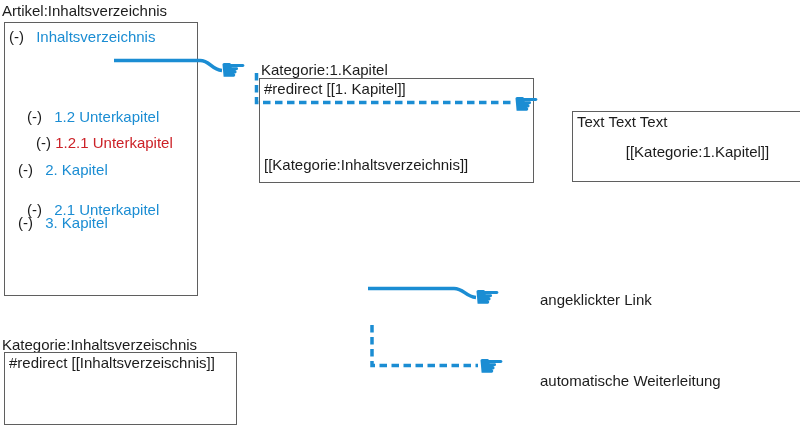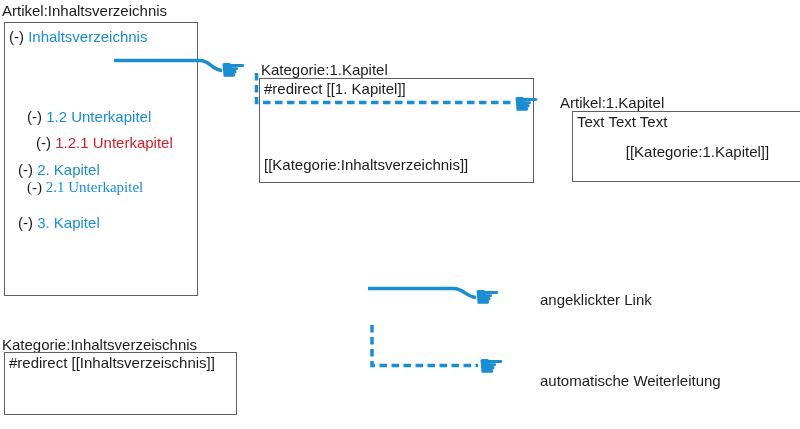--- a/index.html
+++ b/index.html
@@ -34,21 +34,21 @@
   }
   .box-line {
     padding: 1px 4px;
     white-space: nowrap;
   }
   .toc-row {
     position: absolute;
     white-space: nowrap;
   }
   .toc-prefix { color: var(--text); }
-  .toc-row.blue .toc-text { color: var(--blue); }
+  .toc-row.blue .toc-text { color: var(--blue); margin-left: 8px; }
   .toc-row.red  .toc-text { color: var(--red); text-align: right; }
   .lines-overlay {
     position: absolute;
     left: 0; top: 0;
     width: 800px; height: 429px;
     pointer-events: none;
     z-index: 5;
   }
   .link-line {
     stroke: var(--blue);
@@ -89,37 +89,36 @@
   <span class="hand" style="left:513px; top:89px;">☛</span>
   <span class="hand" style="left:474px; top:282px;">☛</span>
   <span class="hand" style="left:478px; top:351px;">☛</span>
 
   <div class="box-label" style="left:2px; top:2px;">Artikel:Inhaltsverzeichnis</div>
   <div class="box" style="left:4px; top:22px; width:194px; height:274px;" id="toc-box">
       <div class="toc-row blue" style="top: 5px; left: 4px;"><span class="toc-prefix">(-)</span> <span class="toc-text">Inhaltsverzeichnis</span></div>
       <div class="toc-row blue" style="top: 84.8px; left: 22px;"><span class="toc-prefix">(-)</span> <span class="toc-text">1.2 Unterkapitel</span></div>
       <div class="toc-row red" style="top: 111.4px; left: 31px;"><span class="toc-prefix">(-)</span> <span class="toc-text">1.2.1 Unterkapitel</span></div>
       <div class="toc-row blue" style="top: 138px; left: 13px;"><span class="toc-prefix">(-)</span> <span class="toc-text">2. Kapitel</span></div>
-      <div class="toc-row blue" style="top: 156px; left: 22px; font-family: Liberation Serif, serif;"><span class="toc-prefix">(-)</span> <span class="toc-text">2.1 Unterkapitel</span></div>
+      <div class="toc-row blue" style="top: 178px; left: 22px;"><span class="toc-prefix">(-)</span> <span class="toc-text">2.1 Unterkapitel</span></div>
       <div class="toc-row blue" style="top: 191.2px; left: 13px;"><span class="toc-prefix">(-)</span> <span class="toc-text">3. Kapitel</span></div>
     </div>
 
   <div class="box-label" style="left:261px; top:61px;">Kategorie:1.Kapitel</div>
   <div class="box" style="left:259px; top:78px; width:275px; height:105px;">
     <div class="box-line">#redirect [[1. Kapitel]]</div>
     <div class="box-line abs" style="left:0; bottom:8px;">[[Kategorie:Inhaltsverzeichnis]]</div>
   </div>
 
-  <div class="box-label" style="left:560px; top:94px;">Artikel:1.Kapitel</div>
   <div class="box" style="left:572px; top:111px; width:251px; height:71px;">
     <div class="box-line">Text Text Text</div>
     <div class="box-line" style="margin-top:11px;text-align:center;">[[Kategorie:1.Kapitel]]</div>
   </div>
 
   <div class="box-label" style="left:2px; top:336px;">Kategorie:Inhaltsverzeischnis</div>
-  <div class="box" style="left:4px; top:352px; width:233px; height:63px;">
+  <div class="box" style="left:4px; top:352px; width:233px; height:73px;">
     <div class="box-line">#redirect [[Inhaltsverzeischnis]]</div>
   </div>
 
   <div class="legend-label" style="left:540px; top:291px;">angeklickter Link</div>
   <div class="legend-label" style="left:540px; top:372px;">automatische Weiterleitung</div>
 
 </div>
 
 </body></html>

